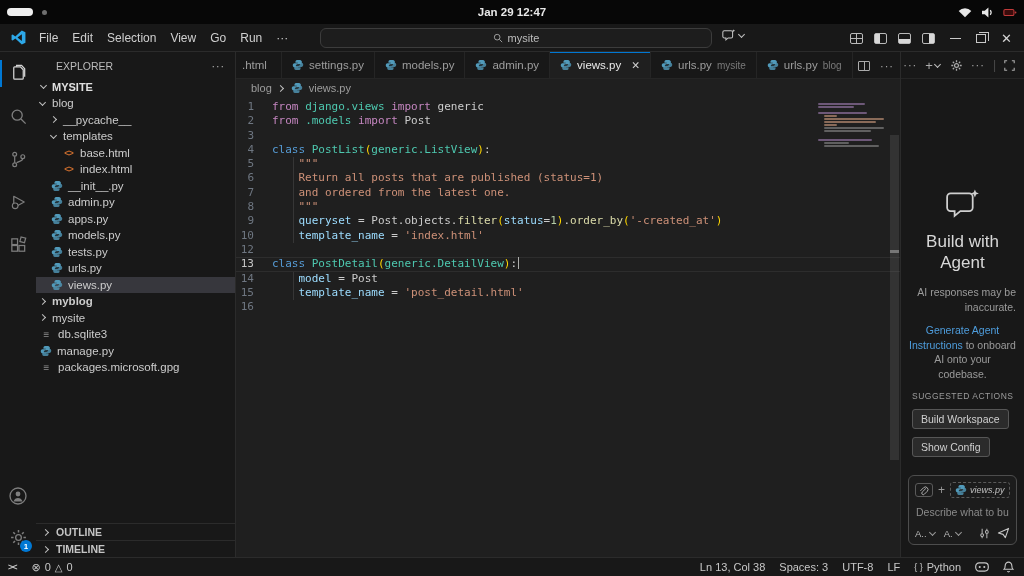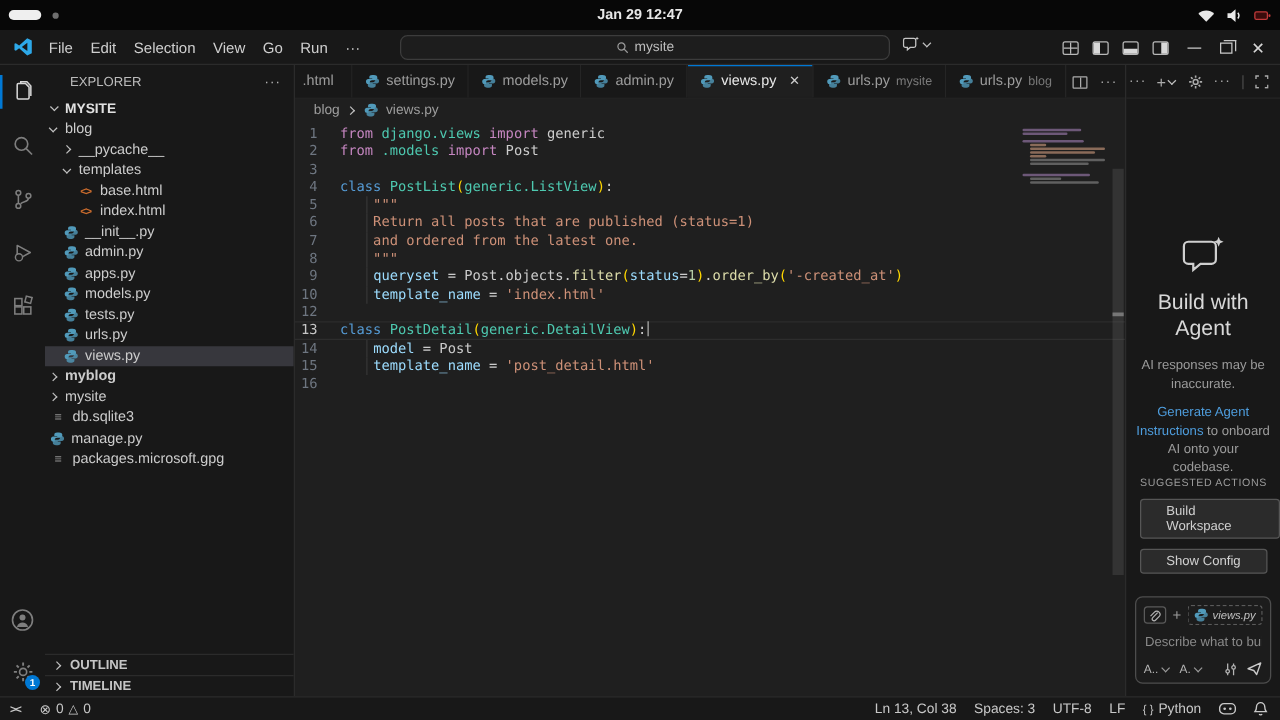--- a/index.html
+++ b/index.html
@@ -97,26 +97,26 @@
   .vscroll .tick{position:absolute;left:0;right:0;top:115px;height:3px;background:rgba(200,200,200,0.45);}
 
   
   .chat{width:124px;background:#181818;border-left:1px solid #2b2b2b;display:flex;flex-direction:column;flex:none;}
   .chathdr{height:27px;border-bottom:1px solid #252525;display:flex;align-items:center;justify-content:flex-end;
            gap:8px;padding:0 9px;color:#ababab;flex:none;}
   .chathdr .sep{color:#4a4a4a;}
   .chatbody{flex:1;display:flex;flex-direction:column;align-items:center;text-align:center;padding:0 8px;}
   .bigicon{margin-top:110px;}
   .chattitle{font-size:17px;color:#d8d8d8;margin-top:12px;line-height:21px;}
-  .chatmsg{font-size:10.5px;color:#9b9b9b;margin-top:12px;line-height:14.5px;}
+  .chatmsg{font-size:10.5px;color:#9b9b9b;margin-top:12px;line-height:14.5px;text-align:right;}
   .chatmsg2{font-size:10.5px;color:#9b9b9b;margin-top:9px;line-height:14.5px;}
   .linktxt{color:#4e9ddd;}
   .sugg{padding:0 0 2px 11px;}
   .sugghdr{font-size:8.5px;letter-spacing:.5px;color:#9b9b9b;margin-bottom:8px;}
-  .abtn{width:fit-content;margin-bottom:8px;padding:3px 20px;font-size:10.5px;color:#d0d0d0;
+  .abtn{width:fit-content;margin-bottom:8px;padding:3px 8px;font-size:10.5px;color:#d0d0d0;
         background:#2b2b2b;border:1px solid #565656;border-radius:3px;}
   .inputbox{margin:8px 7px 12px;border:1px solid #4d4d4d;border-radius:6px;padding:6px 6px 5px;background:#1c1c1c;}
   .chips{display:flex;align-items:center;gap:5px;}
   .clipchip{border:1px solid #5a5a5a;border-radius:3px;padding:2px 3px 0;}
   .plus{color:#9a9a9a;font-size:12px;}
   .filechip{display:flex;align-items:center;gap:3px;border:1px dashed #5a5a5a;border-radius:3px;
             padding:1px 4px;font-size:9px;font-style:italic;color:#c0c0c0;white-space:nowrap;}
   .ph{font-size:10.5px;color:#8a8a8a;margin:8px 1px 9px;white-space:nowrap;overflow:hidden;}
   .inputbar{display:flex;align-items:center;gap:7px;color:#b6b6b6;font-size:9.5px;}
   .dd{display:flex;align-items:center;gap:3px;}

